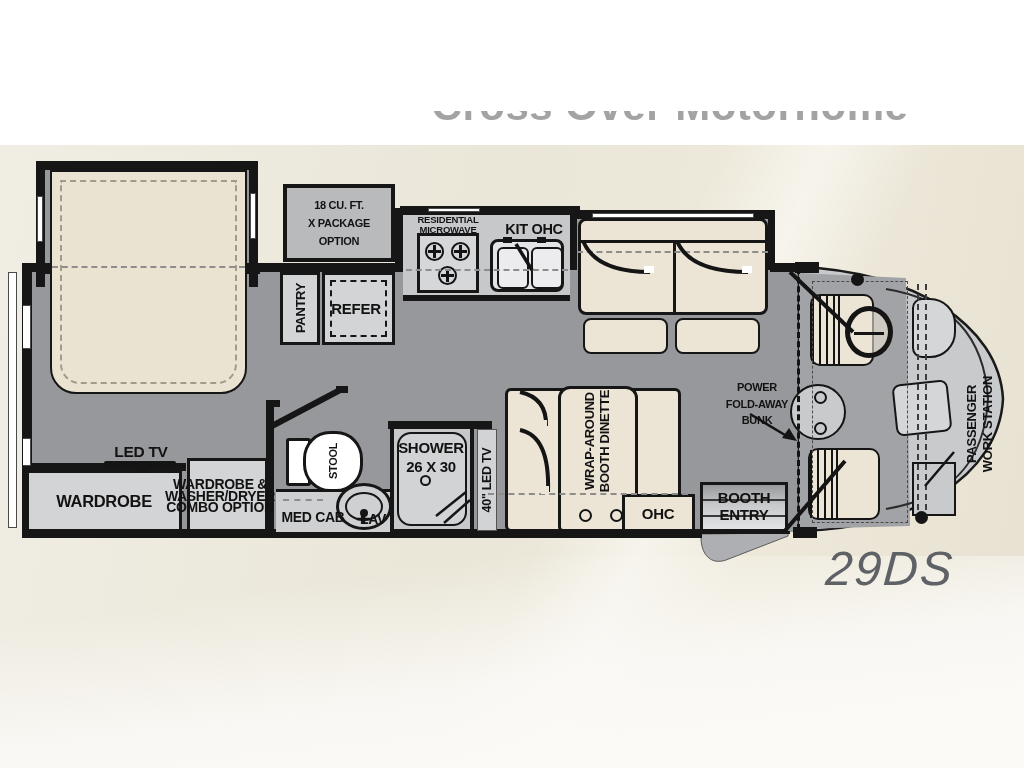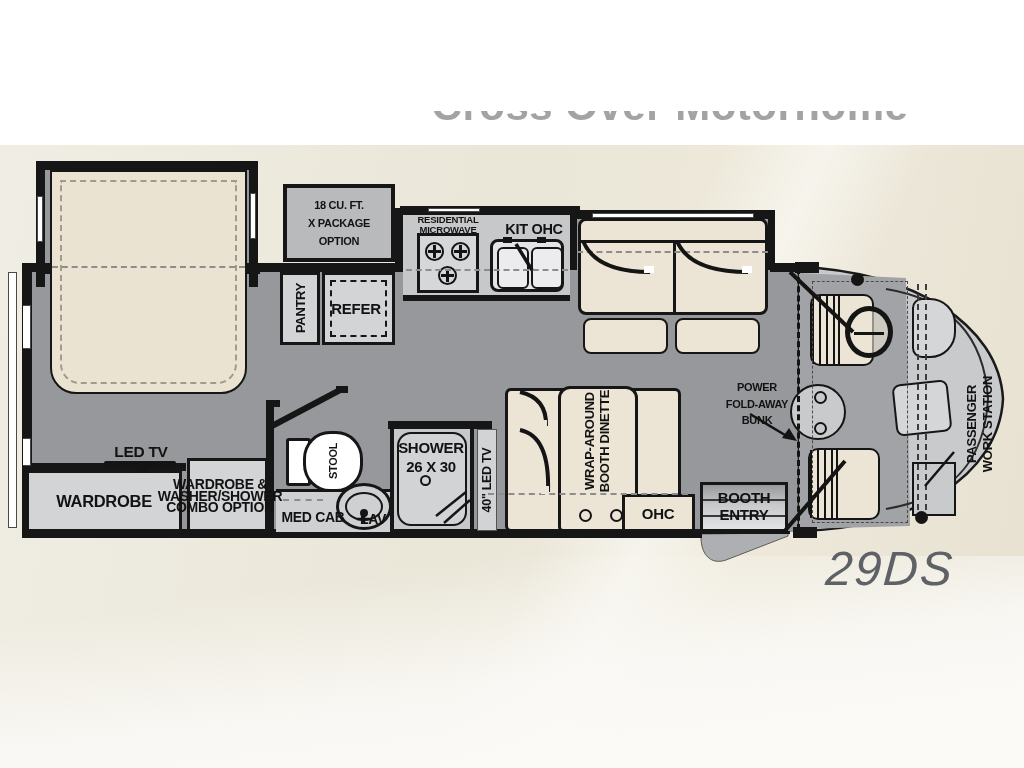--- a/index.html
+++ b/index.html
@@ -116,21 +116,21 @@
   <div class="dash-h" style="left:52px;top:266px;width:193px;"></div>
 
   <div class="abs" style="left:104px;top:461px;width:72px;height:8px;background:#141414;border-radius:2px;z-index:4;"></div>
   <div class="abs" style="left:134px;top:469px;width:14px;height:4px;background:#141414;z-index:4;"></div>
   <div class="lbl" style="left:141px;top:452px;font-size:15.5px;">LED TV</div>
   <div class="box" style="left:26px;top:470px;width:156px;height:62px;background:#d3d4d6;"></div>
   <div class="lbl" style="left:104px;top:501px;font-size:16.5px;">WARDROBE</div>
   <div class="box" style="left:187px;top:458px;width:81px;height:74px;background:#d3d4d6;"></div>
   <div class="lbl" style="left:220px;top:496px;font-size:14px;line-height:11.5px;">
     <span>WARDROBE &amp;</span>
-    <span>WASHER/SHOWER</span>
+    <span>WASHER/DRYER</span>
     <span>COMBO OPTION</span>
   </div>
 
   <div class="box" style="left:283px;top:184px;width:112px;height:78px;background:#b9babb;border-width:4px;"></div>
   <div class="lbl" style="left:339px;top:223px;font-size:11px;line-height:18px;">
     <span>18 CU. FT.</span>
     <span>X PACKAGE</span>
     <span>OPTION</span>
   </div>
 

